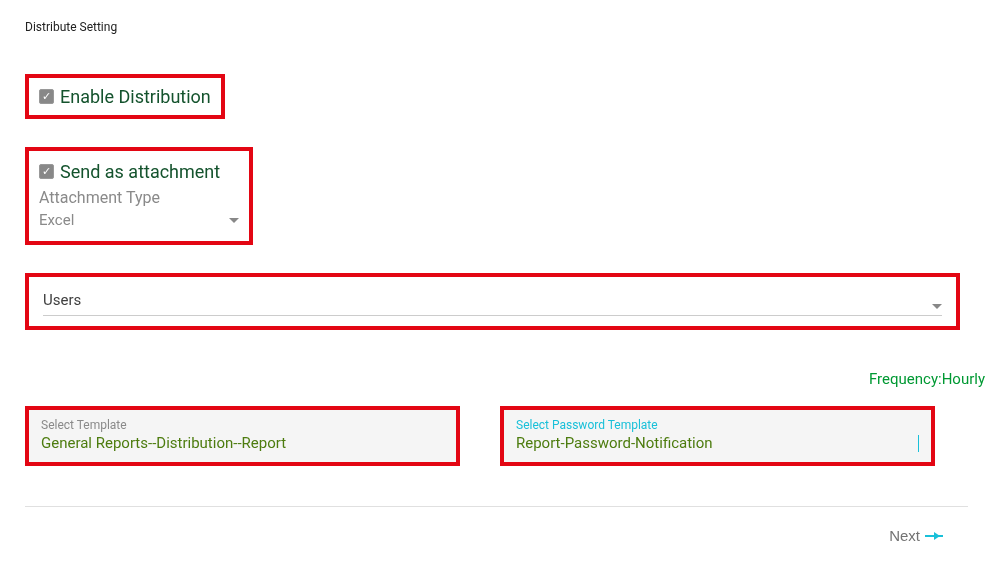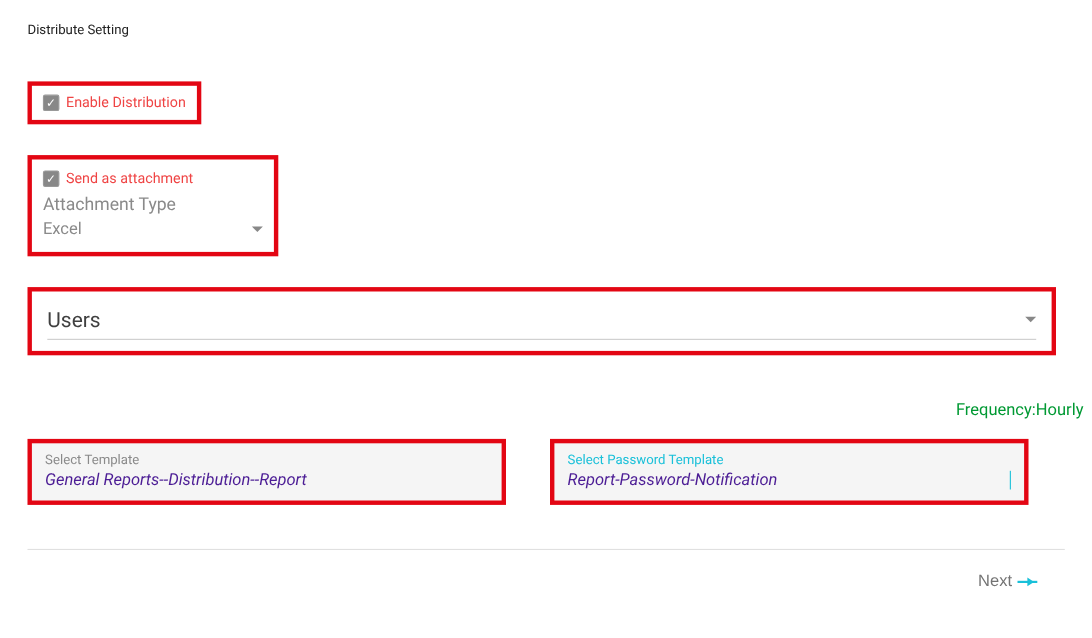--- a/index.html
+++ b/index.html
@@ -37,22 +37,22 @@
     display: inline-flex;
     align-items: center;
     justify-content: center;
     margin-right: 6px;
     color: #fff;
     font-size: 11px;
     line-height: 1;
     border-radius: 2px;
   }
   .chk-label {
-    font-size: 13px;
-    color: #ef4444;
+    font-size: 18px;
+    color: #14532d;
     text-align: right;
   }
 
   
   .attach-block {
     padding: 6px 10px 10px 10px;
     width: 228px;
   }
   .attach-block .checkbox-row { padding: 4px 0 6px 0; }
   .attach-label {
@@ -71,22 +71,22 @@
   }
 
   
   .users-block {
     width: 935px;
     padding: 14px 14px 10px 14px;
   }
   .users-select {
     display: flex;
     justify-content: space-between;
-    align-items: center;
-    font-size: 19px;
+    align-items: flex-end;
+    font-size: 15px;
     color: #404040;
     border-bottom: 1px solid #ccc;
     padding-bottom: 6px;
     cursor: pointer;
   }
 
   
   .freq-row {
     text-align: right;
     color: #009933;
@@ -110,26 +110,25 @@
   .tpl-label {
     font-size: 12px;
     color: #8a8a8a;
     margin-bottom: 2px;
   }
   .tpl-label.active {
     color: #19c0d9;
   }
   .tpl-value {
     font-size: 15px;
-    color: #4c1d95;
+    color: #4d7c0f;
     background: transparent;
     border: none;
     outline: none;
     width: 100%;
-    font-style: italic;
   }
   .tpl-value-wrap {
     display: flex;
     align-items: center;
   }
   .cursor-bar {
     display: inline-block;
     width: 1px;
     height: 17px;
     background: #19c0d9;

